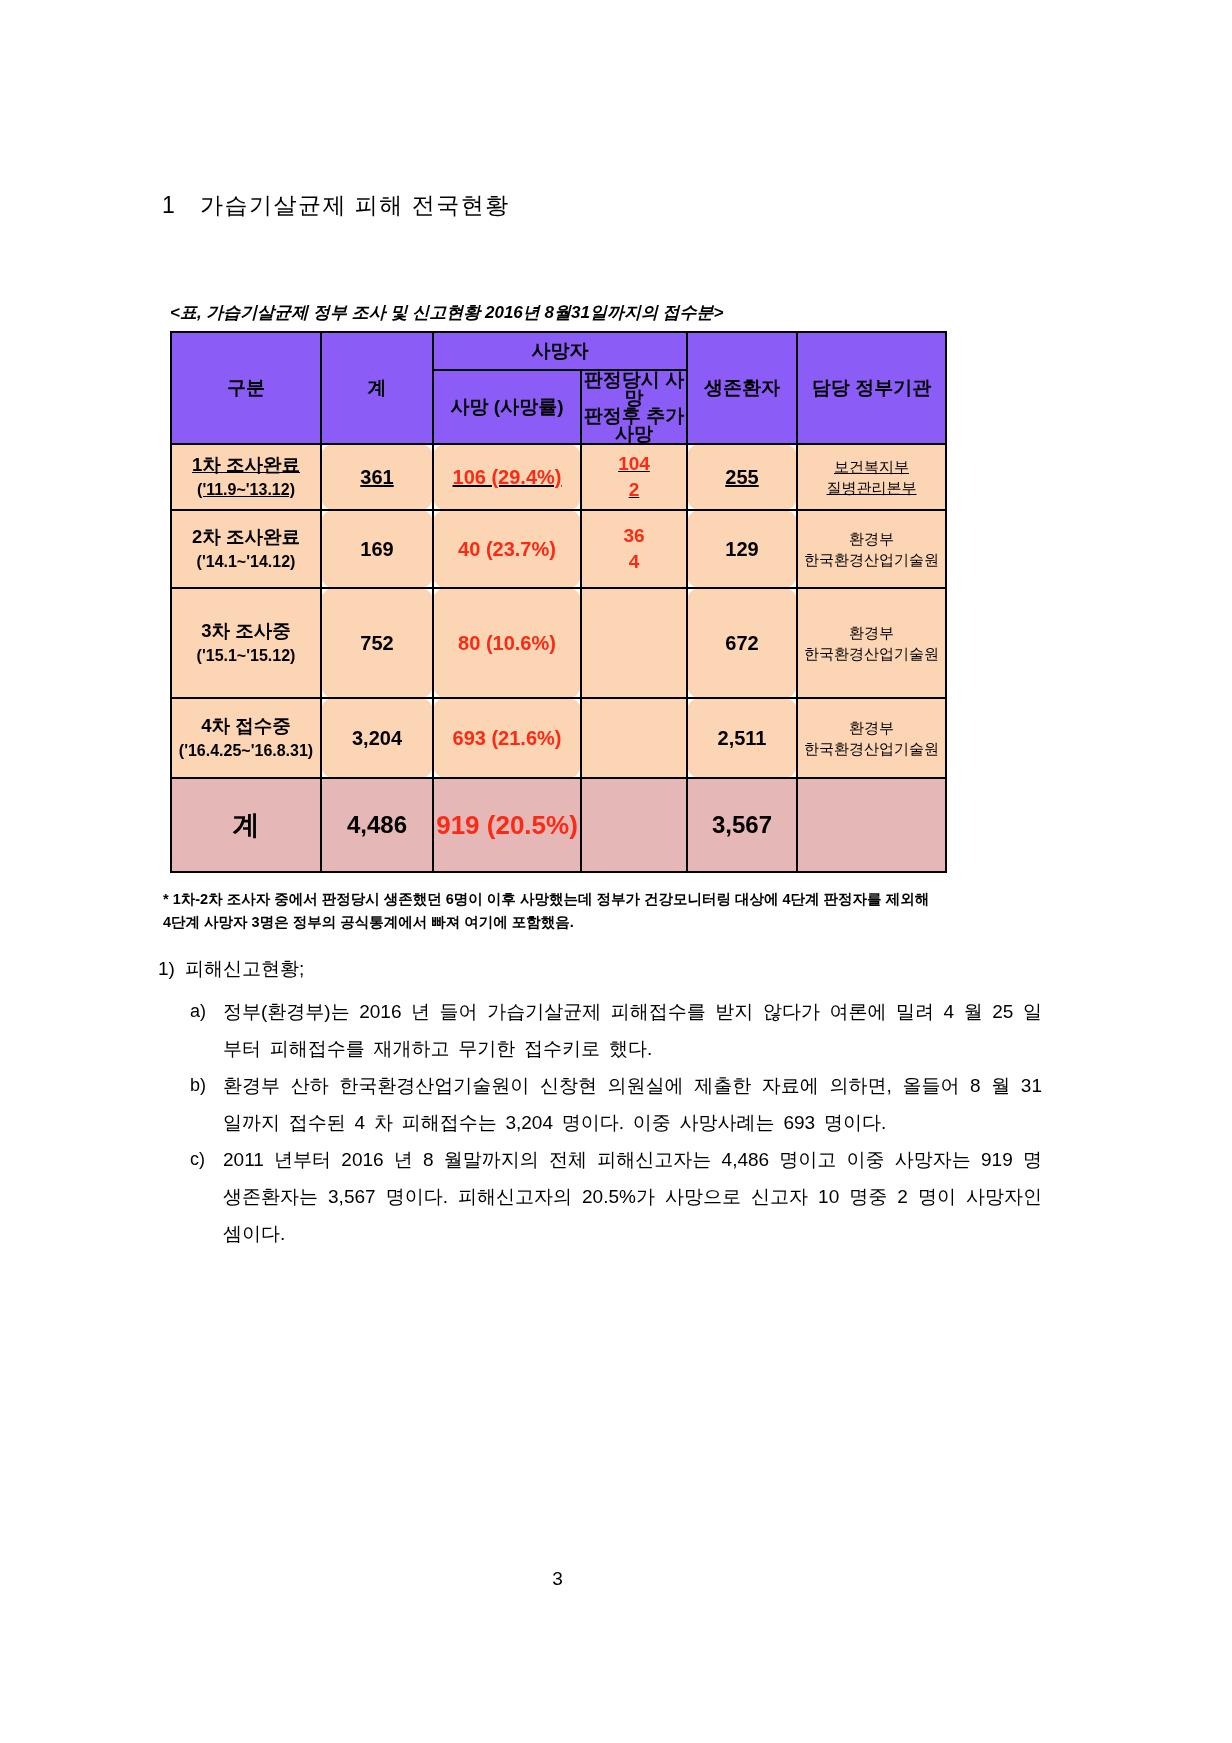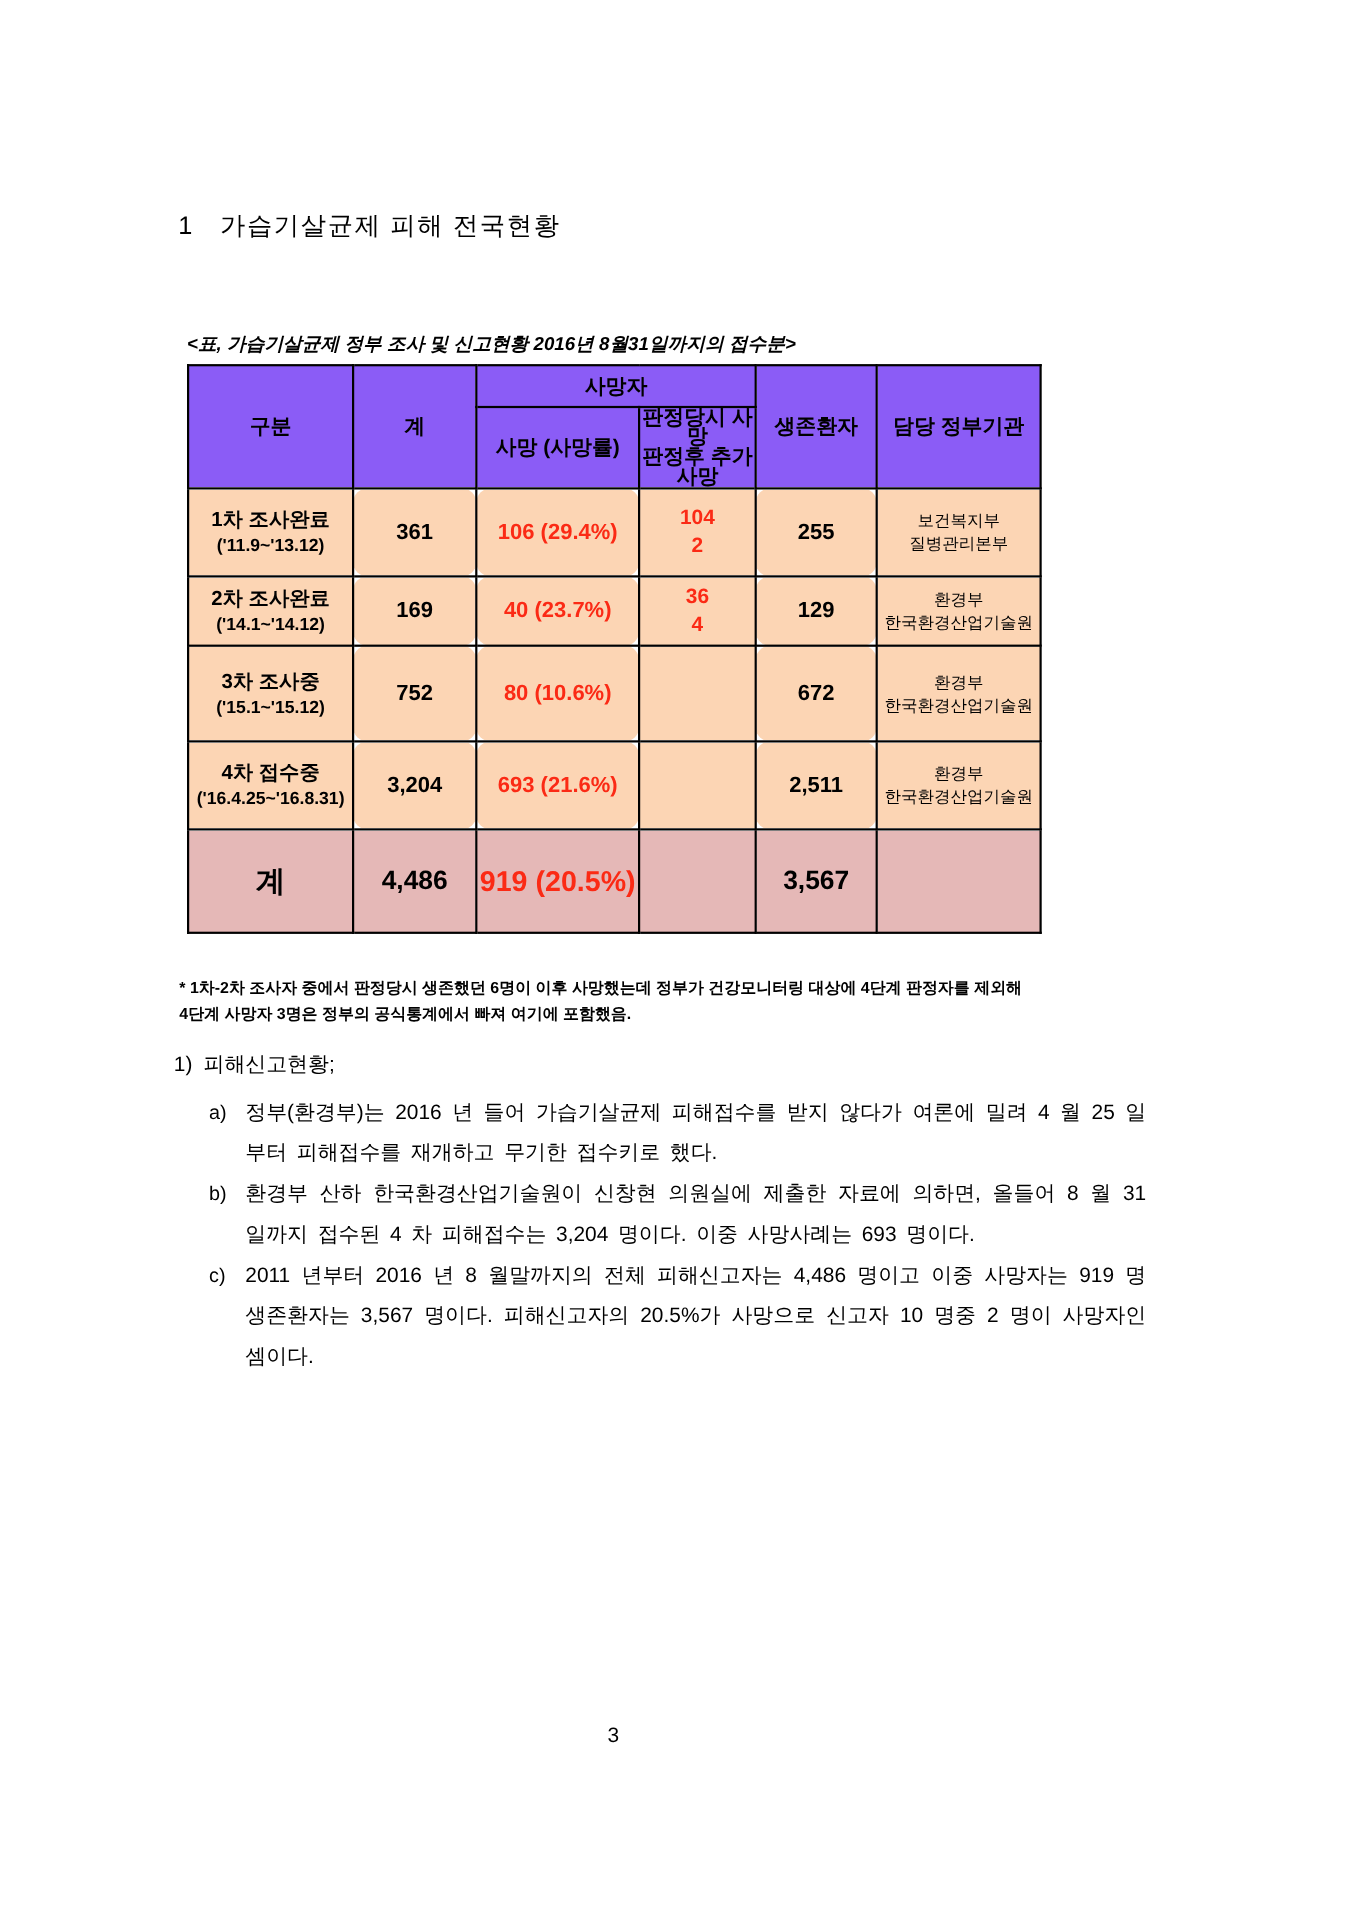--- a/index.html
+++ b/index.html
@@ -25,22 +25,22 @@
   }
   .data-table th, .data-table td {
     border:2px solid #000; text-align:center; vertical-align:middle;
     padding:0; overflow:hidden;
   }
   tr.h1 { height:38px; }
   tr.h2 { height:58px; }
   tr.h1 th, tr.h2 th { background:#8b5cf6; font-size:19px; font-weight:700; }
   th.small-h { font-size:13.5px; line-height:18px; font-weight:700; }
   tr.drow td { background:#FCD5B4; }
-  tr.d1 { height:80px; } tr.d2 { height:63px; }
-  tr.d3 { height:87px; } tr.d4 { height:80px; }
+  tr.d1 { height:66px;text-decoration:underline; } tr.d2 { height:78px; }
+  tr.d3 { height:110px; } tr.d4 { height:80px; }
   .rl1 { display:block; font-size:18.5px; font-weight:700; line-height:26px; }
   .rl2 { display:block; font-size:16px; font-weight:700; line-height:24px; }
   td.num { font-size:20px; font-weight:700;border-radius:13px; }
   .red { color:#FB2A15; }
   td.addl span { display:block; font-size:19px; font-weight:700; line-height:26px; color:#FB2A15; }
   td.agency { font-size:15px; line-height:21px; font-weight:400; }
   td.agency span { display:block; }
   tr.total-row { height:94px; }
   tr.total-row td { background:#E5B8B7; }
   td.t-label { font-size:27px; font-weight:700; }

